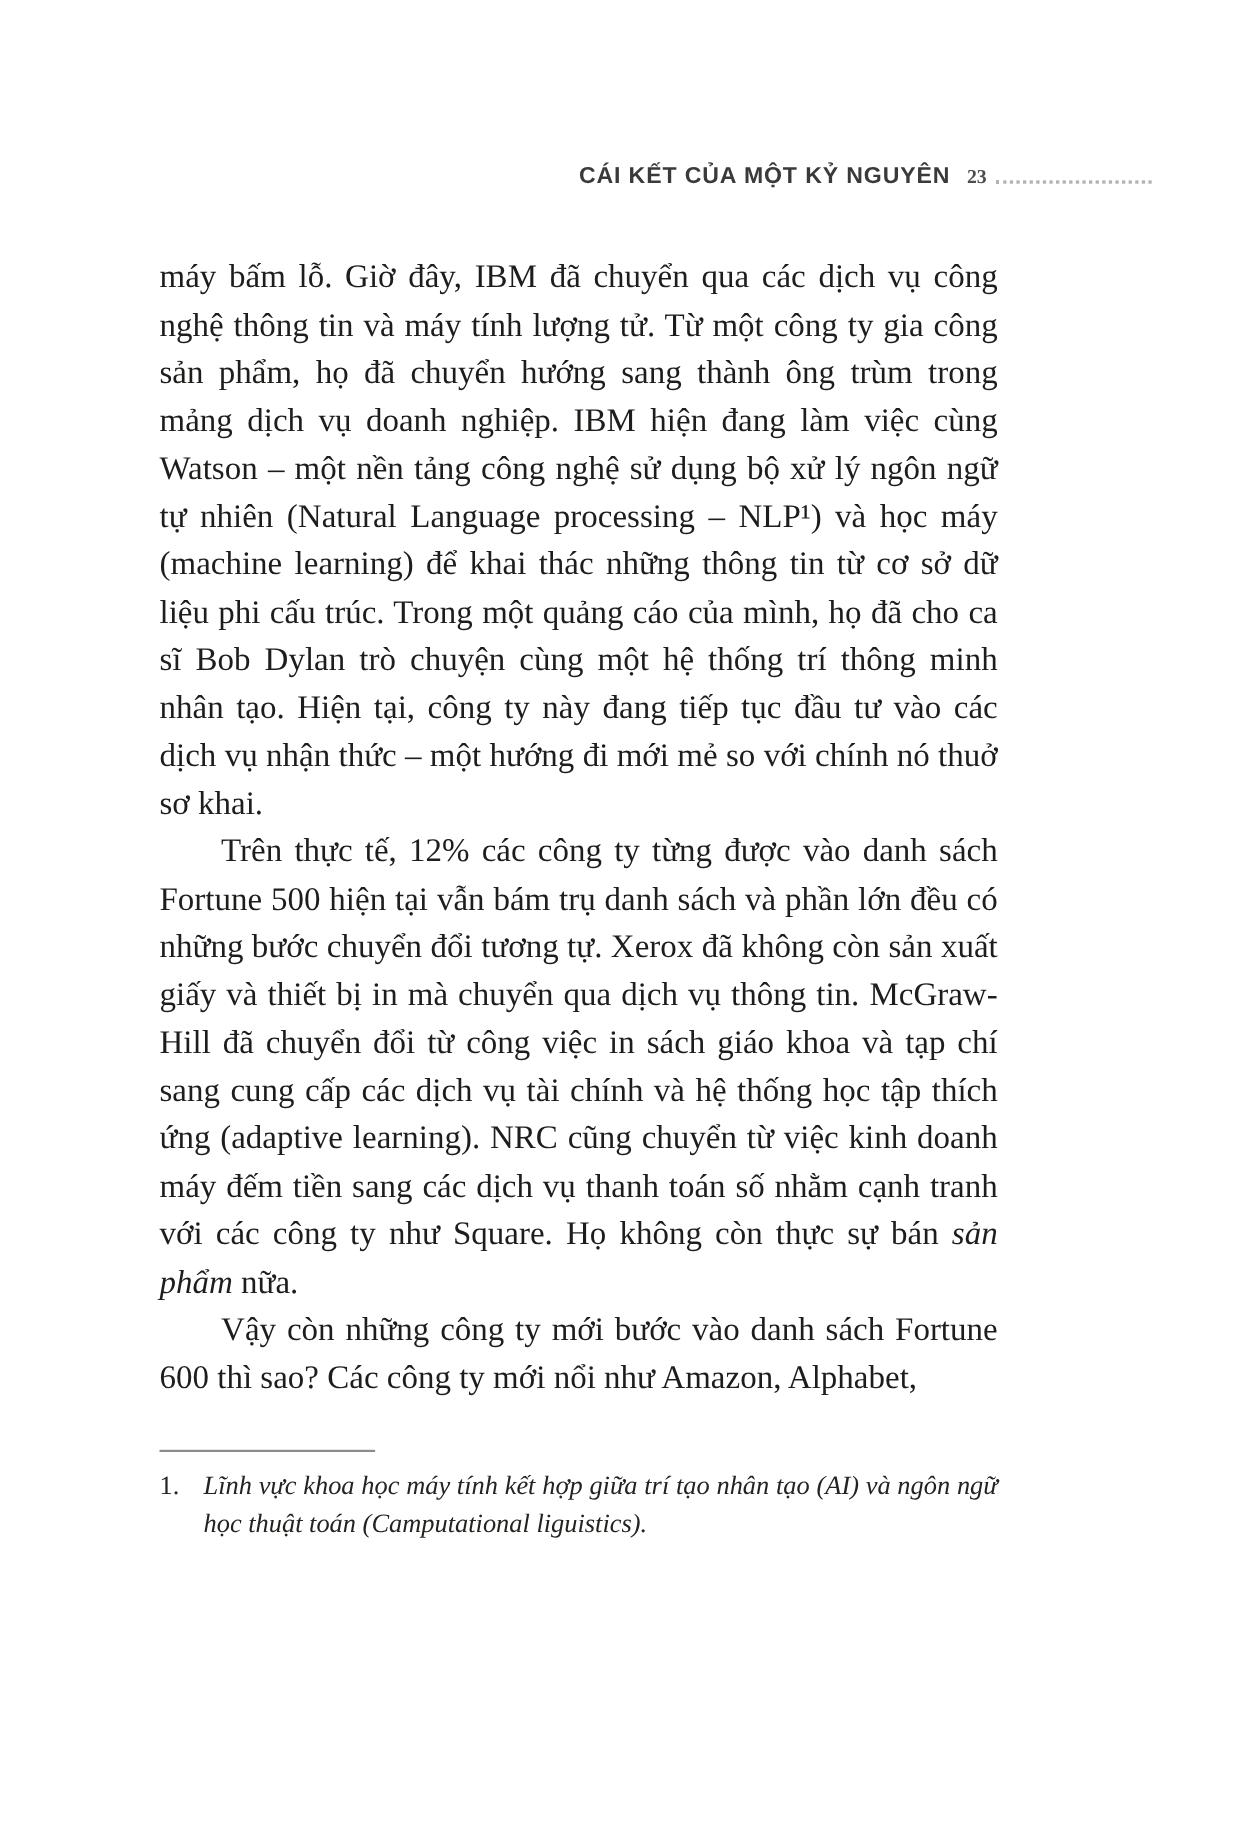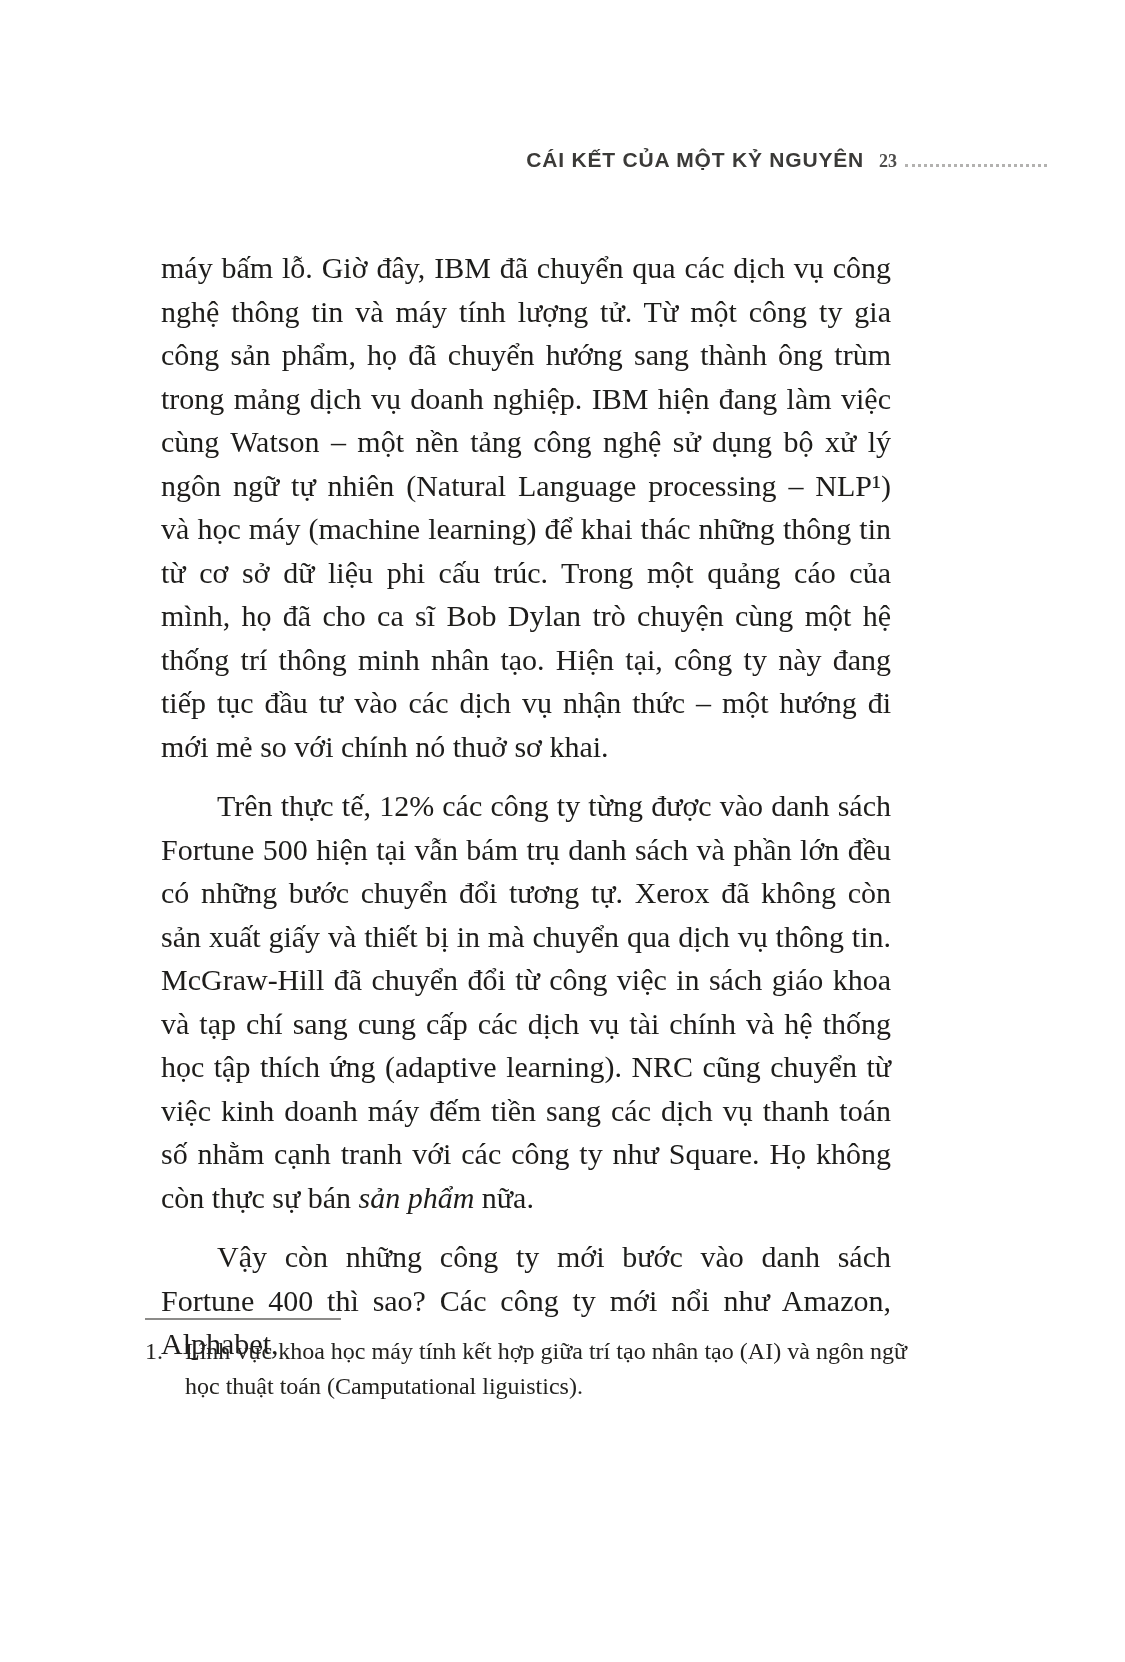--- a/index.html
+++ b/index.html
@@ -52,21 +52,21 @@
   .body-text {
     position: absolute;
     top: 230px;
     left: 145px;
     width: 762px;
     font-size: 30px;
     line-height: 43.5px;
     text-align: justify;
   }
   .body-text p {
-    margin: 16px;
+    margin: 0;
     padding: 0;
   }
   .body-text p.indent {
     text-indent: 56px;
   }
   .body-text em {
     font-style: italic;
   }
   .footnote-divider {
     position: absolute;
@@ -86,20 +86,21 @@
     display: flex;
     align-items: flex-start;
     color: #242320;
   }
   .footnote-marker {
     flex: 0 0 40px;
   }
   .footnote-text {
     flex: 1 1 auto;
     text-align: justify;
+    font-style: italic;
   }
 </style>
 </head>
 <body>
 
 <div class="page">
 
   <div class="running-header">
     <span class="header-title">CÁI KẾT CỦA MỘT KỶ NGUYÊN</span>
     <span class="header-page-number">23</span>
@@ -107,21 +108,21 @@
   </div>
 
   <div class="body-text">
     <p>
       <span>máy bấm lỗ. Giờ đây, IBM đã chuyển qua các dịch vụ công nghệ thông tin và máy tính lượng tử. Từ một công ty gia công sản phẩm, họ đã chuyển hướng sang thành ông trùm trong mảng dịch vụ doanh nghiệp. IBM hiện đang làm việc cùng Watson – một nền tảng công nghệ sử dụng bộ xử lý ngôn ngữ tự nhiên (Natural Language processing – NLP¹) và học máy (machine learning) để khai thác những thông tin từ cơ sở dữ liệu phi cấu trúc. Trong một quảng cáo của mình, họ đã cho ca sĩ Bob Dylan trò chuyện cùng một hệ thống trí thông minh nhân tạo. Hiện tại, công ty này đang tiếp tục đầu tư vào các dịch vụ nhận thức – một hướng đi mới mẻ so với chính nó thuở sơ khai.</span>
     </p>
     <p class="indent">
       <span>Trên thực tế, 12% các công ty từng được vào danh sách Fortune 500 hiện tại vẫn bám trụ danh sách và phần lớn đều có những bước chuyển đổi tương tự. Xerox đã không còn sản xuất giấy và thiết bị in mà chuyển qua dịch vụ thông tin. McGraw-Hill đã chuyển đổi từ công việc in sách giáo khoa và tạp chí sang cung cấp các dịch vụ tài chính và hệ thống học tập thích ứng (adaptive learning). NRC cũng chuyển từ việc kinh doanh máy đếm tiền sang các dịch vụ thanh toán số nhằm cạnh tranh với các công ty như Square. Họ không còn thực sự bán </span><em>sản phẩm</em><span> nữa.</span>
     </p>
     <p class="indent">
-      <span>Vậy còn những công ty mới bước vào danh sách Fortune 400 thì sao? Các công ty mới nổi như Amazon, Alphabet,</span>
+      <span>Vậy còn những công ty mới bước vào danh sách Fortune 600 thì sao? Các công ty mới nổi như Amazon, Alphabet,</span>
     </p>
   </div>
 
   <div class="footnote-divider"></div>
 
   <div class="footnote">
     <span class="footnote-marker">1.</span>
     <span class="footnote-text">Lĩnh vực khoa học máy tính kết hợp giữa trí tạo nhân tạo (AI) và ngôn ngữ học thuật toán (Camputational liguistics).</span>
   </div>
 

